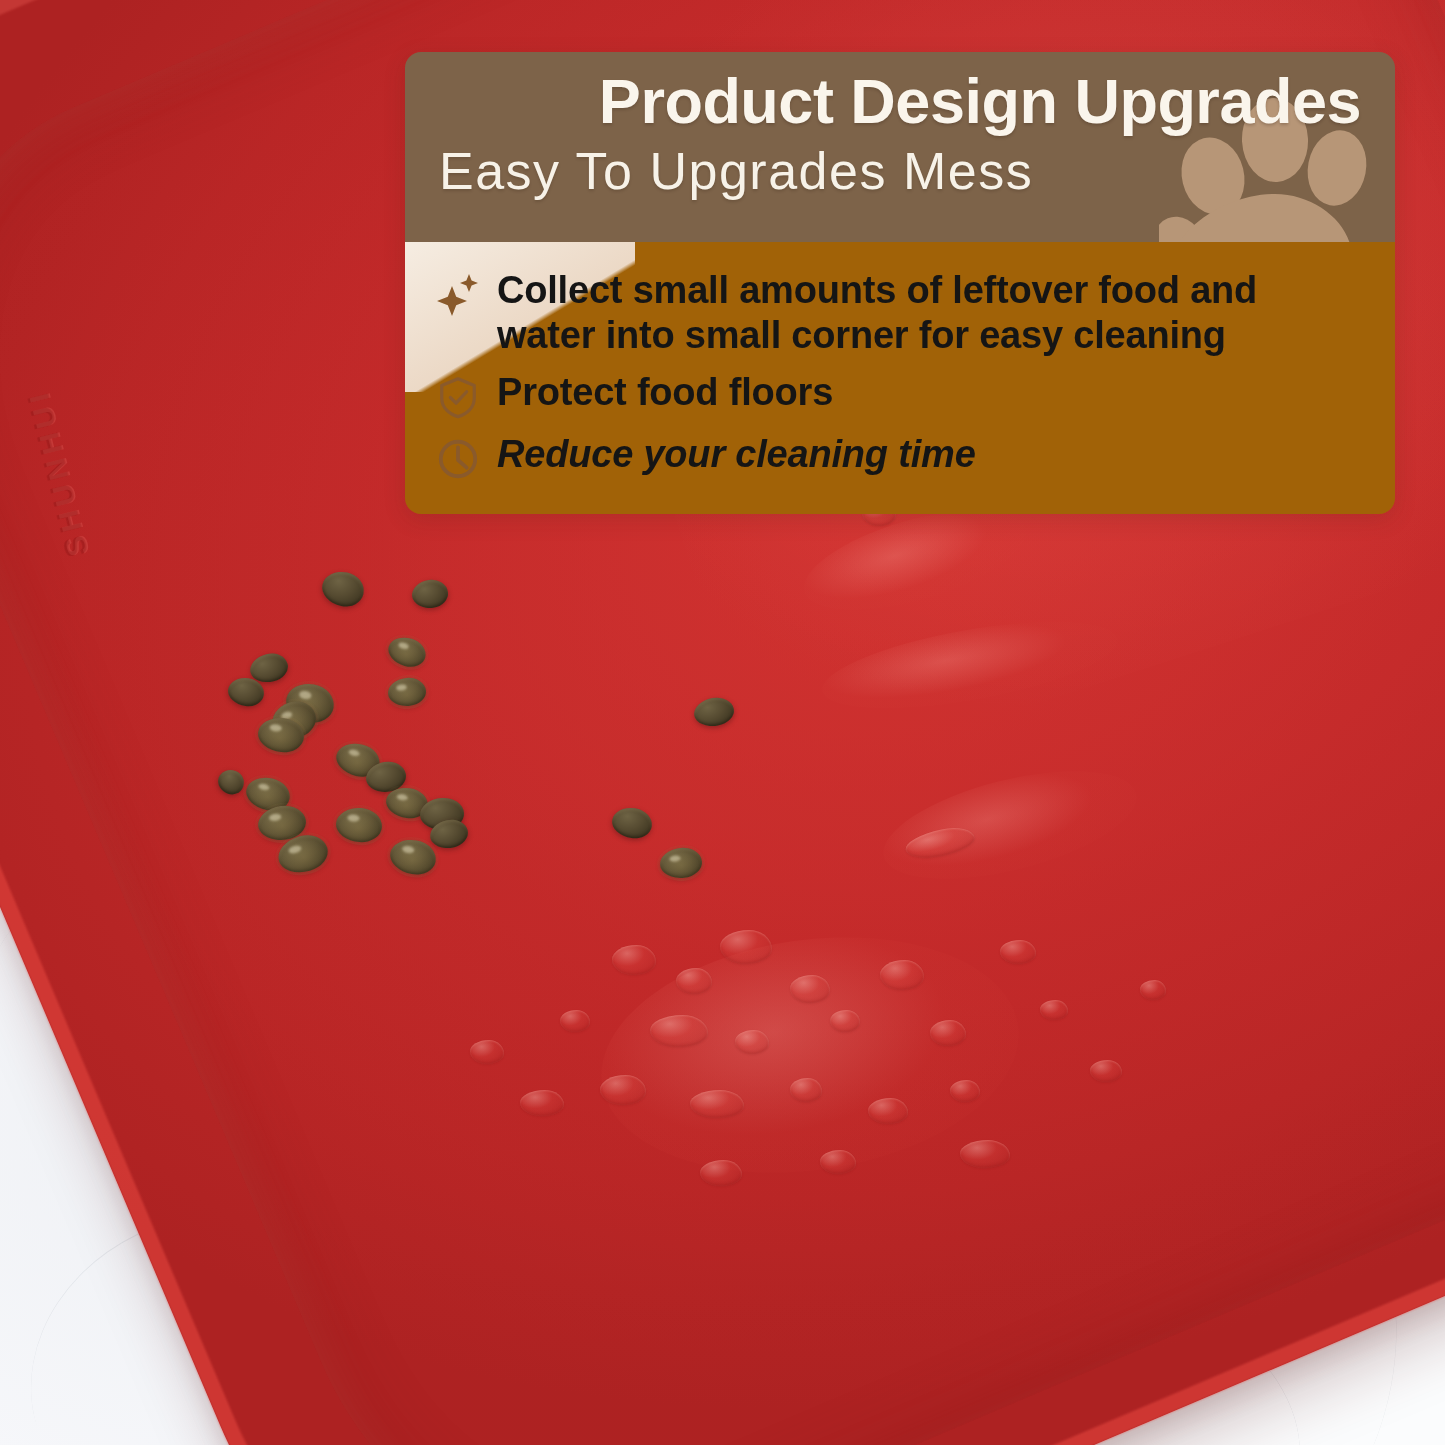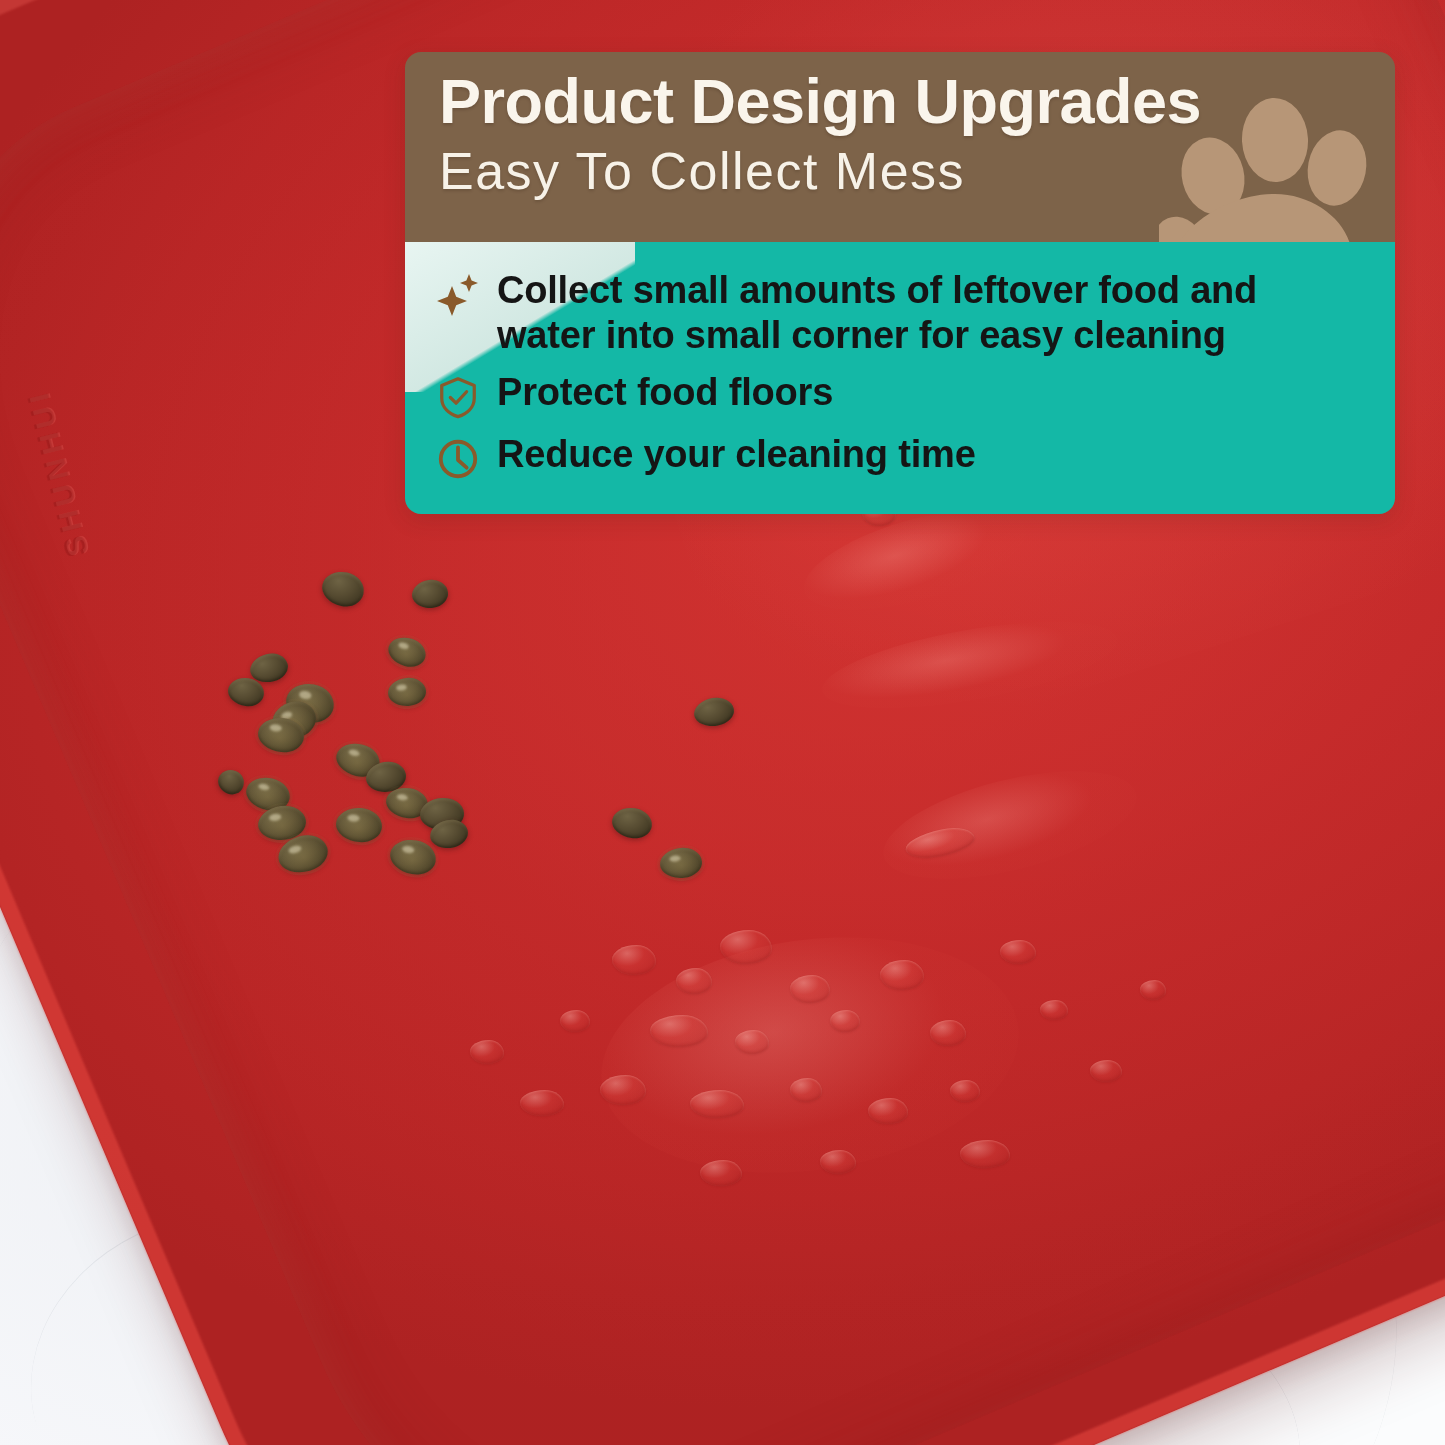--- a/index.html
+++ b/index.html
@@ -170,37 +170,38 @@
 
   .title {
     position:relative; z-index:2;
     font-size:63px;
     font-weight:700;
     color:#faf5ec;
     line-height:1.05;
     letter-spacing:-.5px;
     text-shadow:0 2px 3px rgba(40,22,12,.22);
     white-space:nowrap;
+    text-align:right;
   }
   .subtitle {
     position:relative; z-index:2;
     margin-top:10px;
     font-size:52px;
     font-weight:400;
     color:#f7f2e8;
     letter-spacing:1.5px;
     line-height:1.05;
     text-shadow:0 2px 3px rgba(40,22,12,.18);
     white-space:nowrap;
   }
 
   .panel-body {
     position:relative;
     height:304px;
-    background:#14b8a6;
+    background:#a16207;
     padding:26px 30px 0 30px;
   }
   
   .panel-body::before {
     content:"";
     position:absolute; left:0; top:0; width:230px; height:150px;
     background:linear-gradient(-31deg, rgba(242,207,205,0) 44%, rgba(252,243,240,.82) 46%, rgba(255,252,250,.9) 100%);
     pointer-events:none;
   }
   .panel-body::after {
@@ -212,21 +213,21 @@
   }
 
   .bullets { position:relative; z-index:2; }
 
   .bullet {
     display:flex;
     align-items:flex-start;
     gap:16px;
     margin-bottom:12px;
   }
-  .bullet:last-child { margin-bottom:4px; }
+  .bullet:last-child { margin-bottom:4px;font-style:italic; }
 
   .b-icon {
     flex:0 0 auto;
     width:46px; height:46px;
     display:flex; align-items:center; justify-content:center;
     margin-top:4px;
   }
   .b-text {
     font-size:38px;
     font-weight:700;
@@ -362,21 +363,21 @@
                  c36 0 70 24 76 54
                  c5 27 -16 48 -46 52
                  c-22 3 -42 -4 -62 -4
                  c-22 0 -44 7 -60 -6
                  c-18 -15 -12 -44 8 -62
                  c22 -21 54 -34 84 -34 Z"></path>
       </g>
     </svg>
 
     <div class="title">Product Design Upgrades</div>
-    <div class="subtitle">Easy To Collect Mess</div>
+    <div class="subtitle">Easy To Upgrades Mess</div>
   </div>
 
   <div class="panel-body">
     <div class="bullets">
 
       <div class="bullet two-line">
         <span class="b-icon">
           <svg viewBox="0 0 46 46" width="46" height="46" aria-hidden="true">
             <path d="M17 14 L21.2 24.8 L32 29 L21.2 33.2 L17 44 L12.8 33.2 L2 29 L12.8 24.8 Z" fill="#8a5a2b"></path>
             <path d="M34 2 L36.6 8.4 L43 11 L36.6 13.6 L34 20 L31.4 13.6 L25 11 L31.4 8.4 Z" fill="#8a5a2b"></path>

